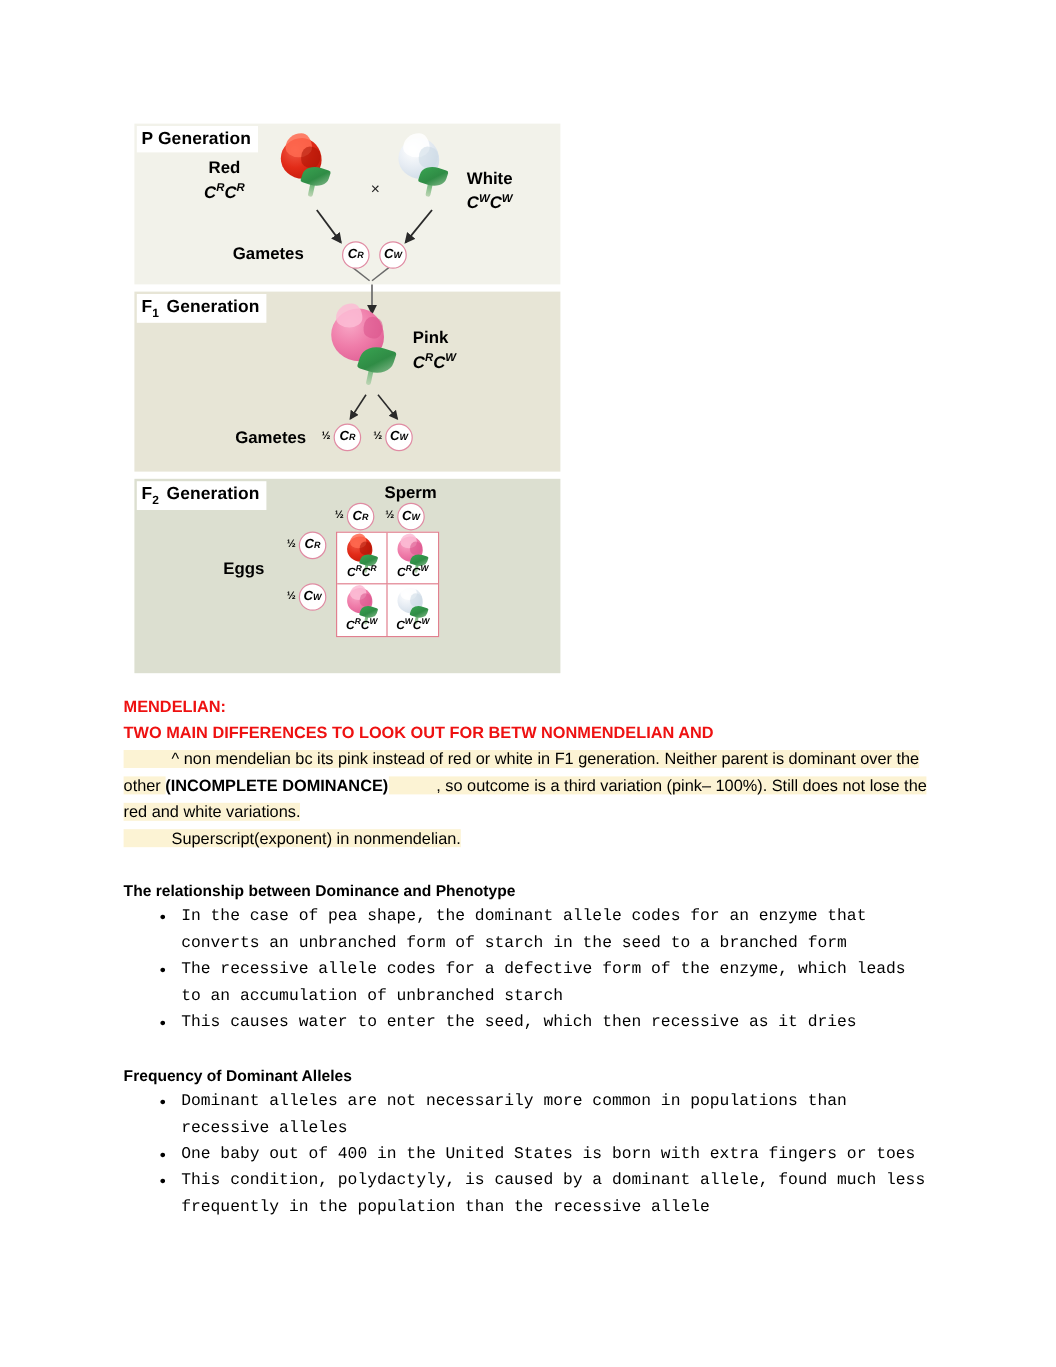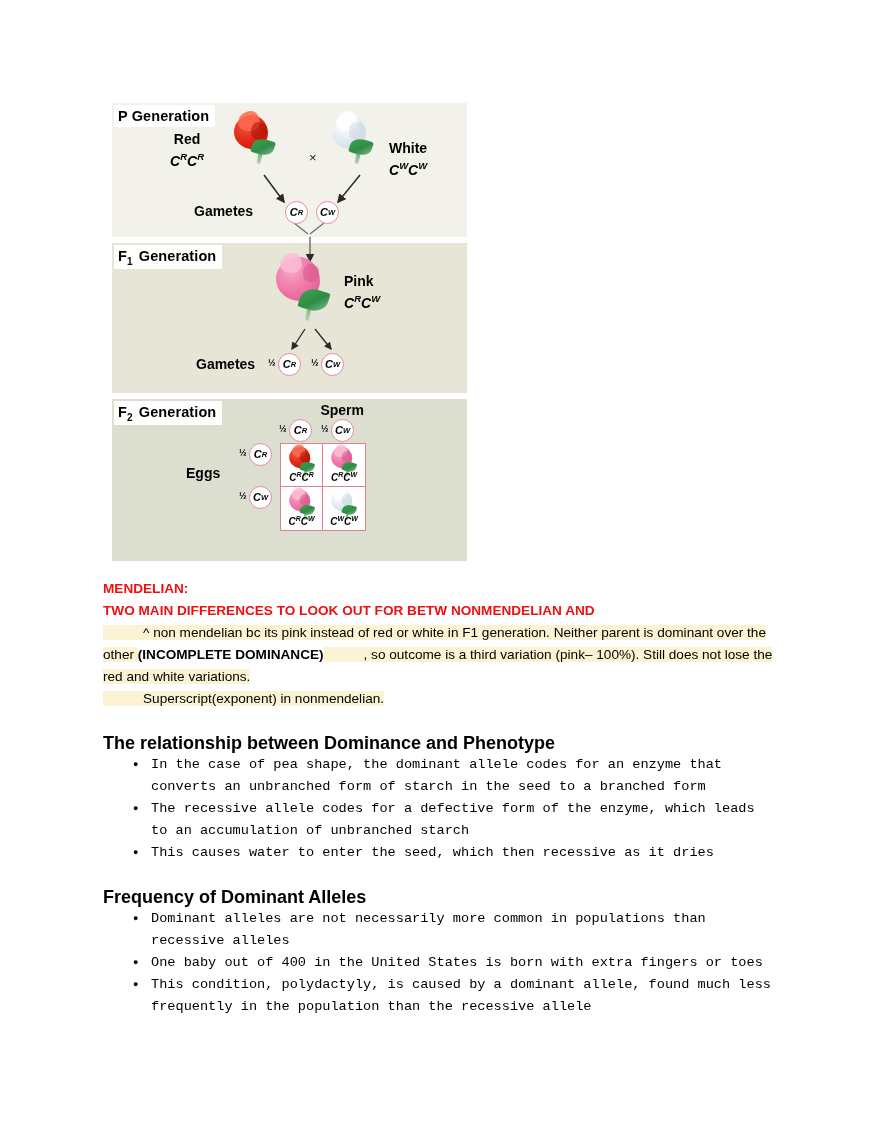--- a/index.html
+++ b/index.html
@@ -240,21 +240,21 @@
   .hl-para {
     font-size: 13.6px;
     line-height: 22px;
     margin: 0;
   }
   .hl-para span.hl { background: #fcf3d4; padding-left: 40px; }
   .hl-para b { font-weight: bold; }
 
   .sec-head {
     font-weight: bold;
-    font-size: 18px;
+    font-size: 13px;
     line-height: 22px;
     margin: 22px 0 0 0;
   }
   ul.bullets {
     margin: 0;
     padding-left: 48px;
     list-style: none;
     font-family: Liberation Mono, monospace;
   }
   ul.bullets li {

